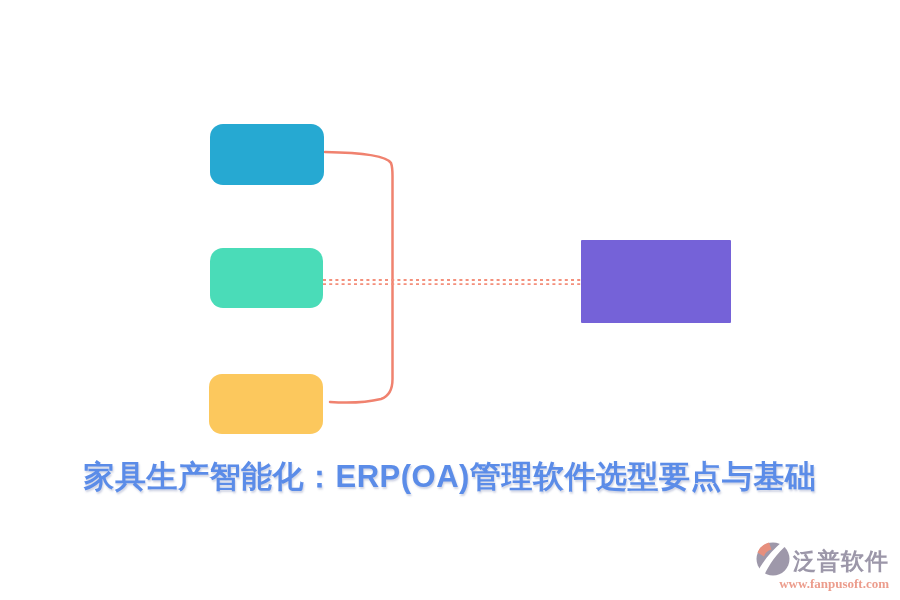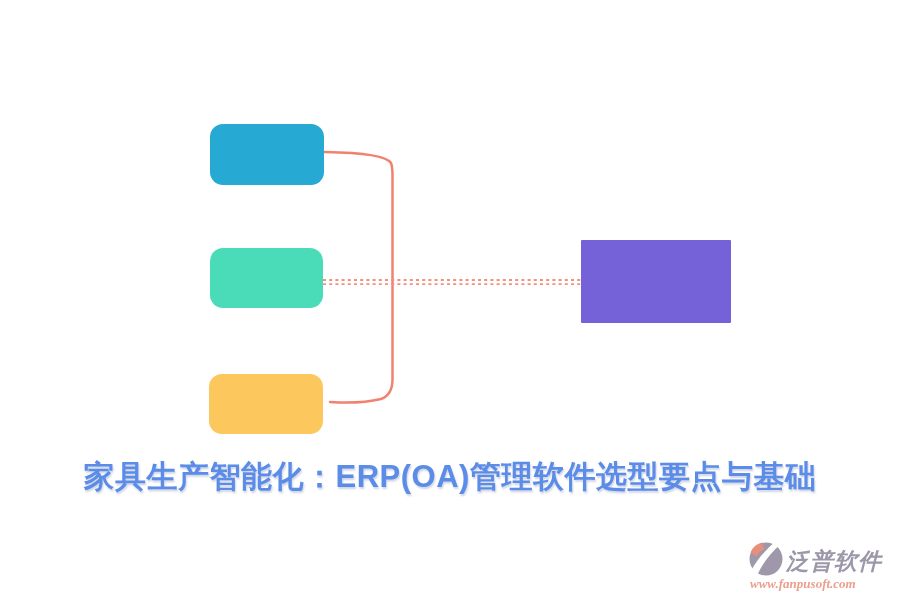--- a/index.html
+++ b/index.html
@@ -26,41 +26,40 @@
     color: #5B8CE8;
     font-size: 31px;
     font-weight: bold;
     line-height: 39px;
     letter-spacing: 0.5px;
     text-shadow: 1px 2px 2px rgba(150,160,195,0.45);
     margin-top: 11px;
   }
   .watermark {
     position: absolute;
-    right: 18px;
+    right: 11px;
     bottom: 8px;
     width: 132px;
-    font-style: italic;
   }
   .wm-top {
     display: flex;
     align-items: center;
     justify-content: flex-end;
   }
   .wm-logo { flex: 0 0 auto; margin-right: 2px; }
   .wm-brand {
     color: #9C97A9;
     font-size: 23px;
     font-weight: bold;
     letter-spacing: 1px;
     white-space: nowrap;
   }
   .wm-url {
     margin-top: -5px;
-    text-align: left;
+    text-align: right;
     color: #EC9D8D;
     font-size: 13px;
     font-weight: bold;
     font-family: "Liberation Serif", serif;
     white-space: nowrap;
   }
 </style>
 </head>
 <body>
 

